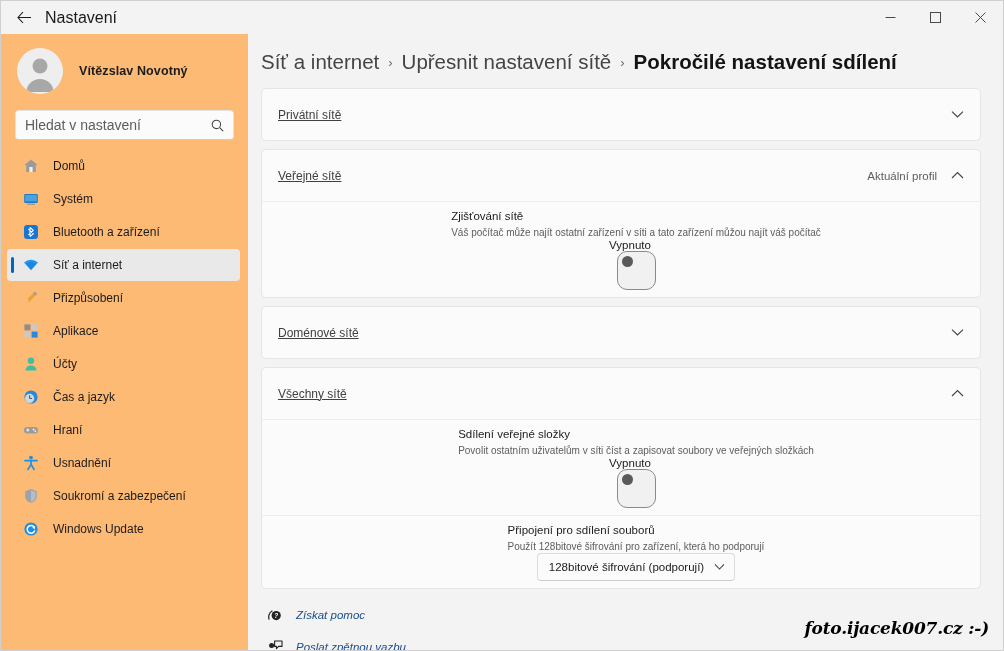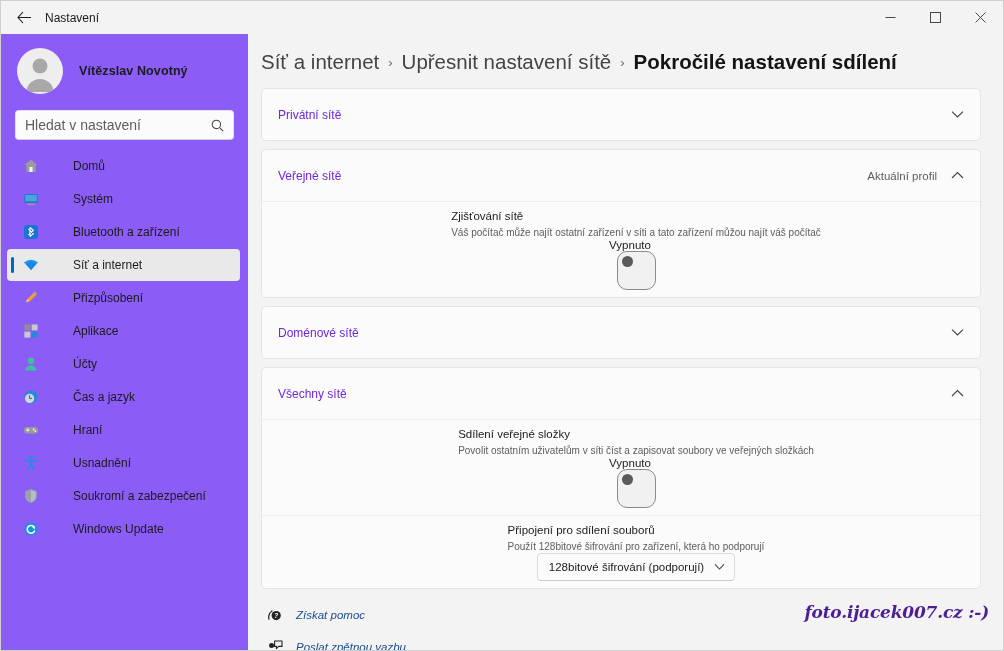--- a/index.html
+++ b/index.html
@@ -24,37 +24,37 @@
     background: #f3f3f3;
     position: relative;
   }
   .back-btn {
     width: 34px; height: 30px; margin-left: 6px;
     display: flex; align-items: center; justify-content: center;
     border-radius: 5px; color: #1b1b1b;
   }
   .back-btn svg { display: block; }
   .title-text {
-    font-size: 12px; color: #1b1b1b; margin-left: 4px;
+    font-size: 16px; color: #1b1b1b; margin-left: 4px;
   }
   .winbtns { position: absolute; right: 0; top: 0; display: flex; height: 33px; }
   .winbtn {
     width: 45px; height: 33px;
     display: flex; align-items: center; justify-content: center;
     color: #4a4a4a;
   }
   .winbtn svg { display: block; }
 
   
   #bodywrap { display: flex; height: 617px; }
 
   
   #sidebar {
     width: 247px; flex: 0 0 247px;
-    background: #8b5cf6;
+    background: #fdba74;
     padding-top: 4px;
   }
   .profile {
     display: flex; align-items: center;
     padding: 10px 0 14px 16px;
   }
   .avatar {
     width: 46px; height: 46px; border-radius: 50%;
     background: #eeeeee;
     display: flex; align-items: flex-end; justify-content: center;
@@ -80,21 +80,20 @@
   .searchbox input::placeholder { color: #5d5d5d; }
   .search-ico { color: #444; display: flex; }
 
   .navlist { margin-top: 6px; }
   .navitem {
     position: relative;
     height: 32px; margin: 1px 8px 1px 6px;
     display: flex; align-items: center;
     border-radius: 4px;
     padding-left: 14px;
-    gap: 20px;
   }
   .navitem.selected { background: #e9e9e9; }
   .navitem.selected::before {
     content: ""; position: absolute; left: 4px; top: 8px;
     width: 3px; height: 16px; border-radius: 2px; background: #0067c0;
   }
   .nav-ico {
     width: 20px; height: 20px; flex: 0 0 20px;
     display: flex; align-items: center; justify-content: center;
   }
@@ -128,21 +127,21 @@
     border: 1px solid #e5e5e5;
     border-radius: 5px;
     margin-bottom: 8px;
     overflow: hidden;
   }
   .card-head {
     height: 51px;
     display: flex; align-items: center;
     padding: 0 16px;
   }
-  .card-title { font-size: 12px; color: #6d28d9; flex: 1; }
+  .card-title { font-size: 12px; color: #404040; flex: 1; text-decoration: underline; }
   .card-meta { font-size: 11.5px; color: #5d5d5d; margin-right: 14px; }
   .chev { color: #444; display: flex; align-items: center; }
   .chev svg { display: block; }
 
   .sub-row {
     display: flex; align-items: center;
     min-height: 48px;
     padding: 7px 16px 7px 46px;
     border-top: 1px solid #ededed;
     flex-direction: column;
@@ -176,24 +175,24 @@
   }
   .combo-val { font-size: 11.5px; color: #1b1b1b; }
   .combo-chev { color: #444; margin-left: 10px; display: flex; }
 
   .links { margin-top: 14px; padding-left: 3px; font-style: italic; }
   .linkrow { display: flex; align-items: center; height: 24px; margin-bottom: 8px; }
   .link-ico { width: 22px; flex: 0 0 22px; display: flex; align-items: center; justify-content: center; color: #222; }
   .link-text { font-size: 11.5px; color: #1a4c8f; margin-left: 10px; }
 
   .watermark {
-    position: absolute; right: 14px; bottom: 28px;
+    position: absolute; right: 14px; bottom: 12px;
     font-family: "DejaVu Serif", serif;
     font-style: italic; font-weight: bold;
-    font-size: 17px; color: #4c1d95;
+    font-size: 17px; color: #000000;
     letter-spacing: -.2px;
   }
 </style>
 </head>
 <body>
 
 <div id="window">
 
   <div id="titlebar">
     <div class="back-btn">

